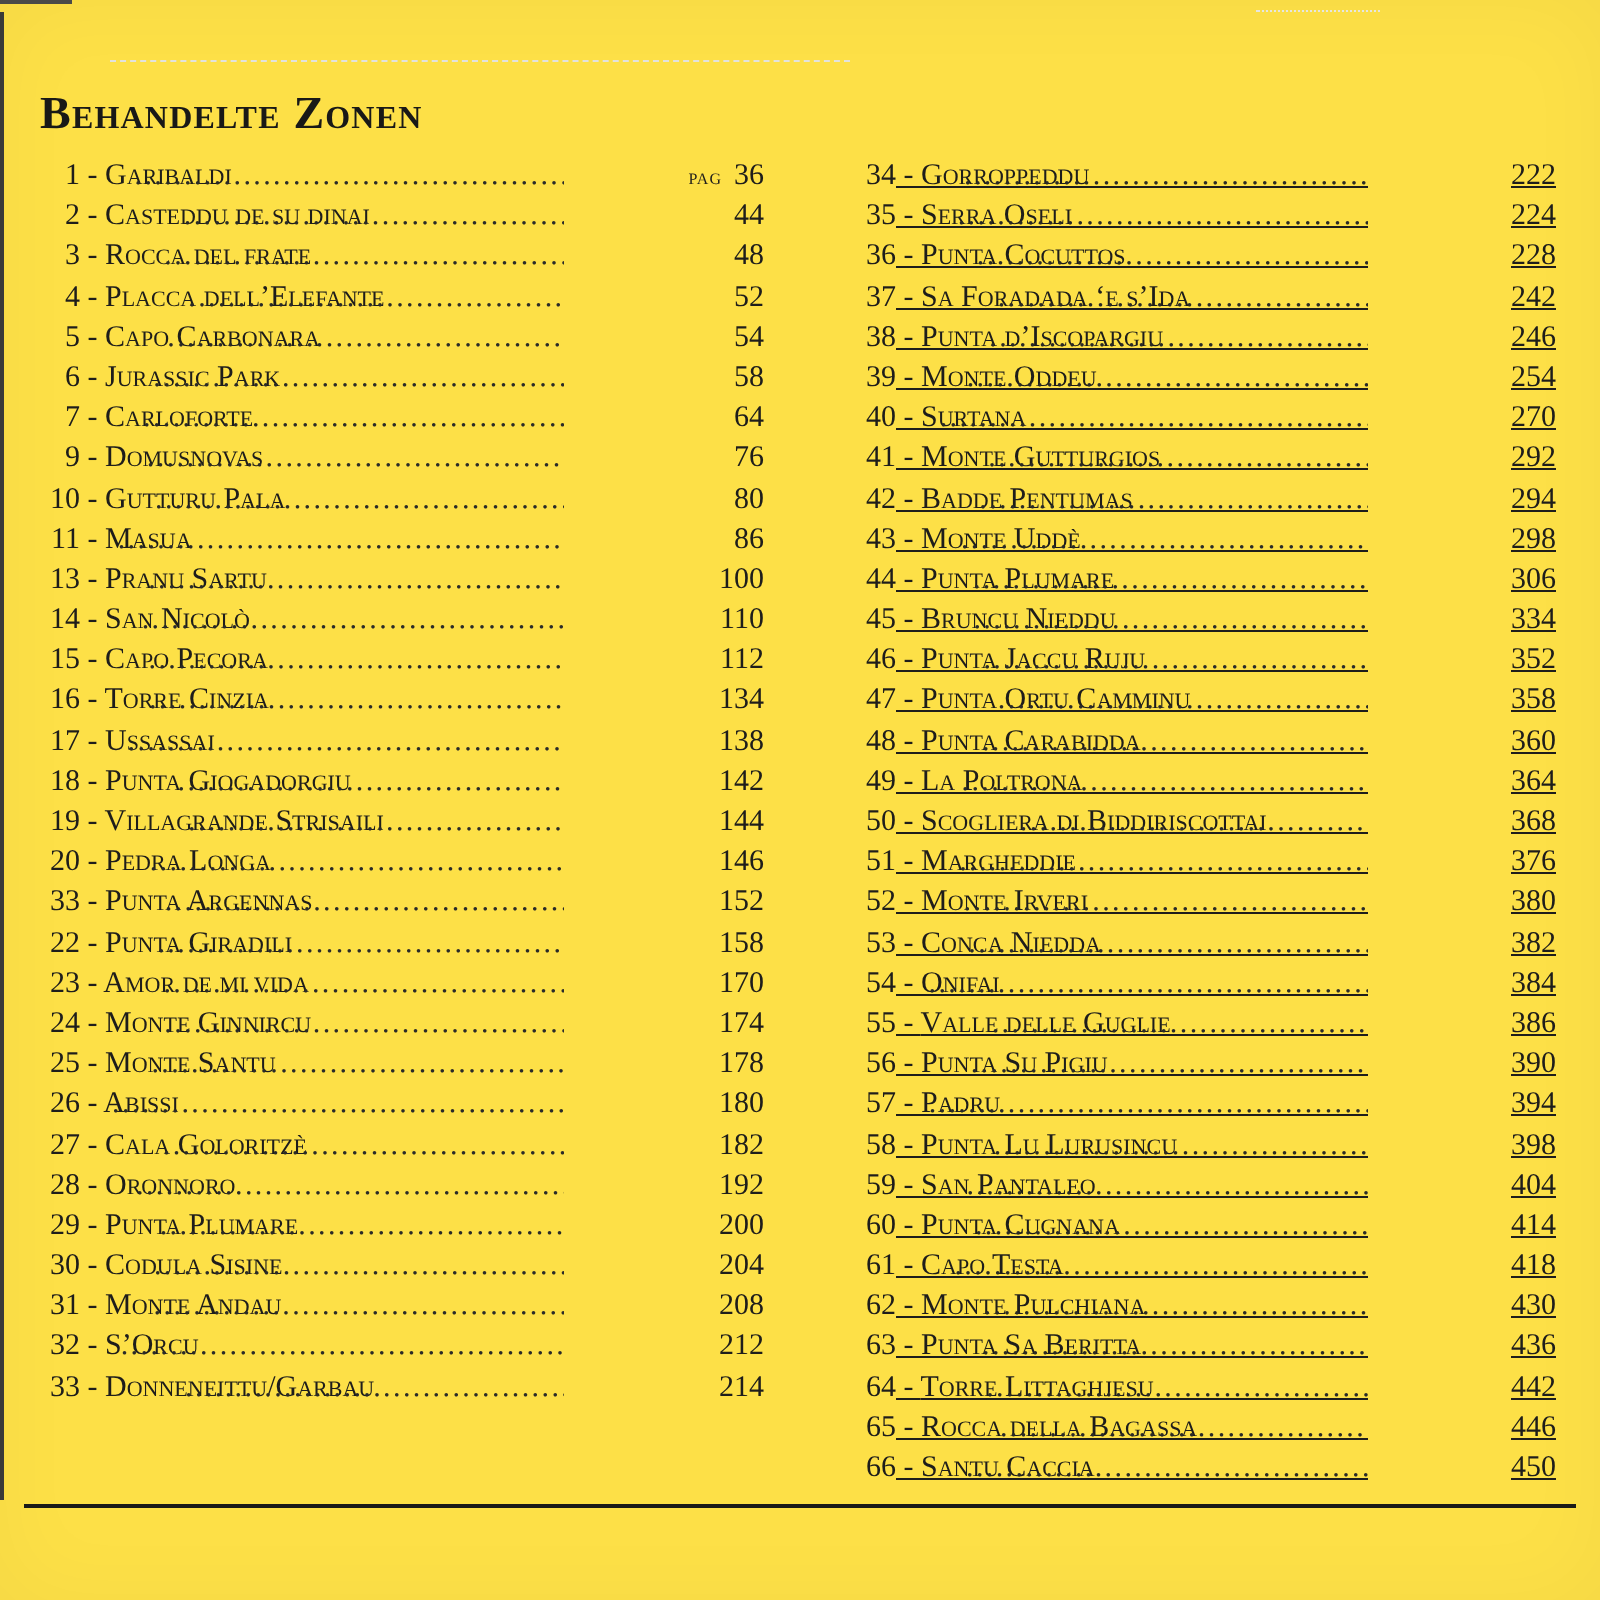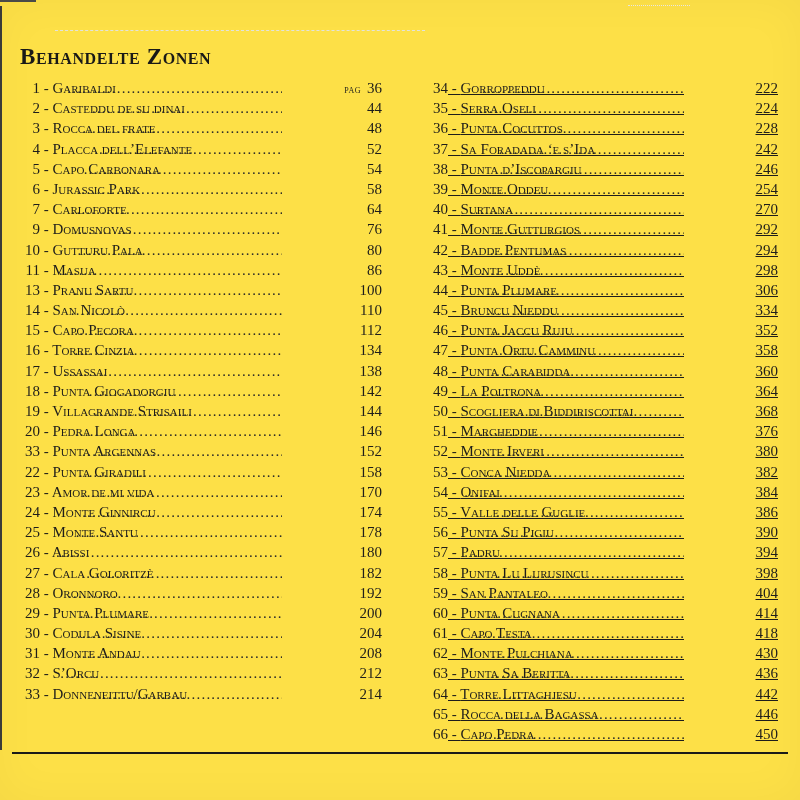--- a/index.html
+++ b/index.html
@@ -456,21 +456,21 @@
     <span class="num"><span class="pg">442</span></span>
   </div>
 
   <div class="row">
     <span class="label"><span class="n">65</span><span class="sep"> - </span><span class="name">Rocca della Bagassa</span></span>
     <span class="lead"></span>
     <span class="num"><span class="pg">446</span></span>
   </div>
 
   <div class="row">
-    <span class="label"><span class="n">66</span><span class="sep"> - </span><span class="name">Capo Pedra</span></span>
+    <span class="label"><span class="n">66</span><span class="sep"> - </span><span class="name">Santu Caccia</span></span>
     <span class="lead"></span>
     <span class="num"><span class="pg">450</span></span>
   </div>
 </div>
   </div>
 
   <div class="footer-rule"></div>
   <div class="footer">
     <span>26</span><span class="bullet">•</span><span>Pietra di Luna</span>
   </div>

